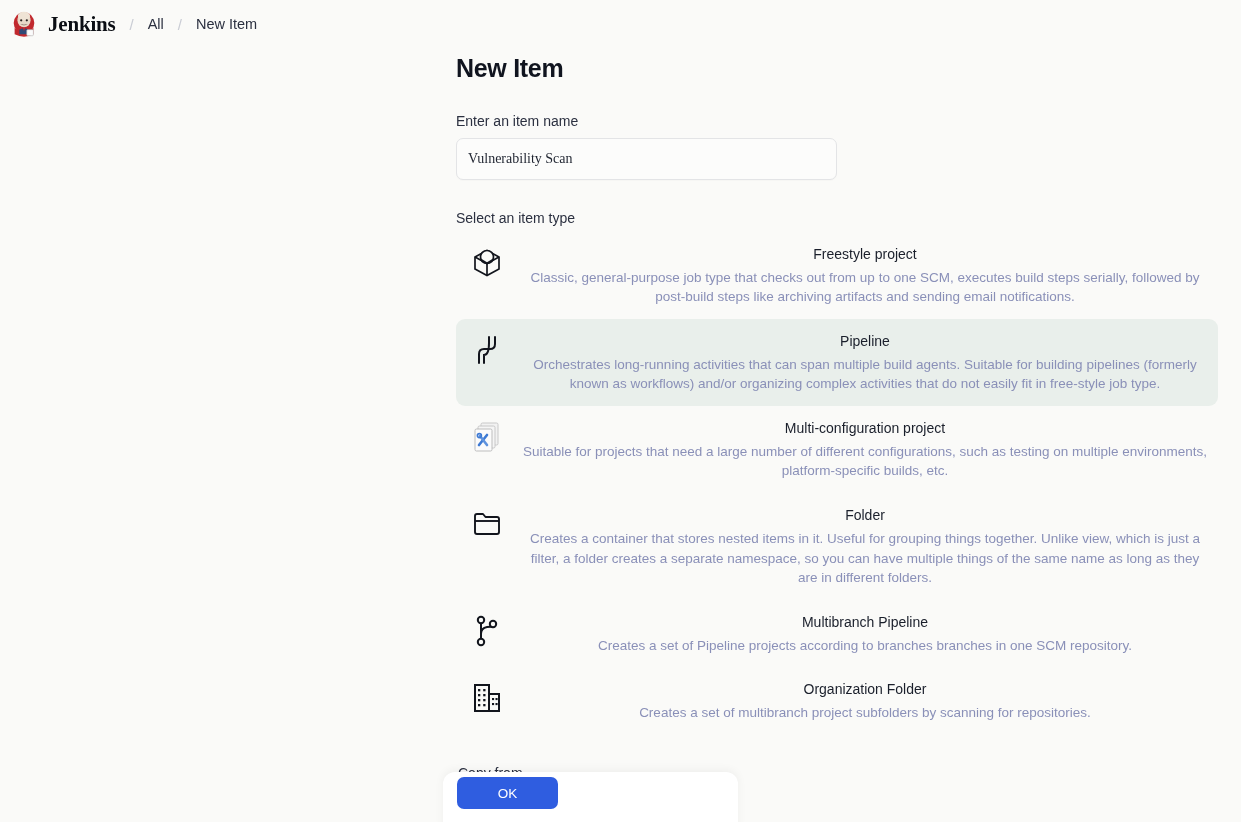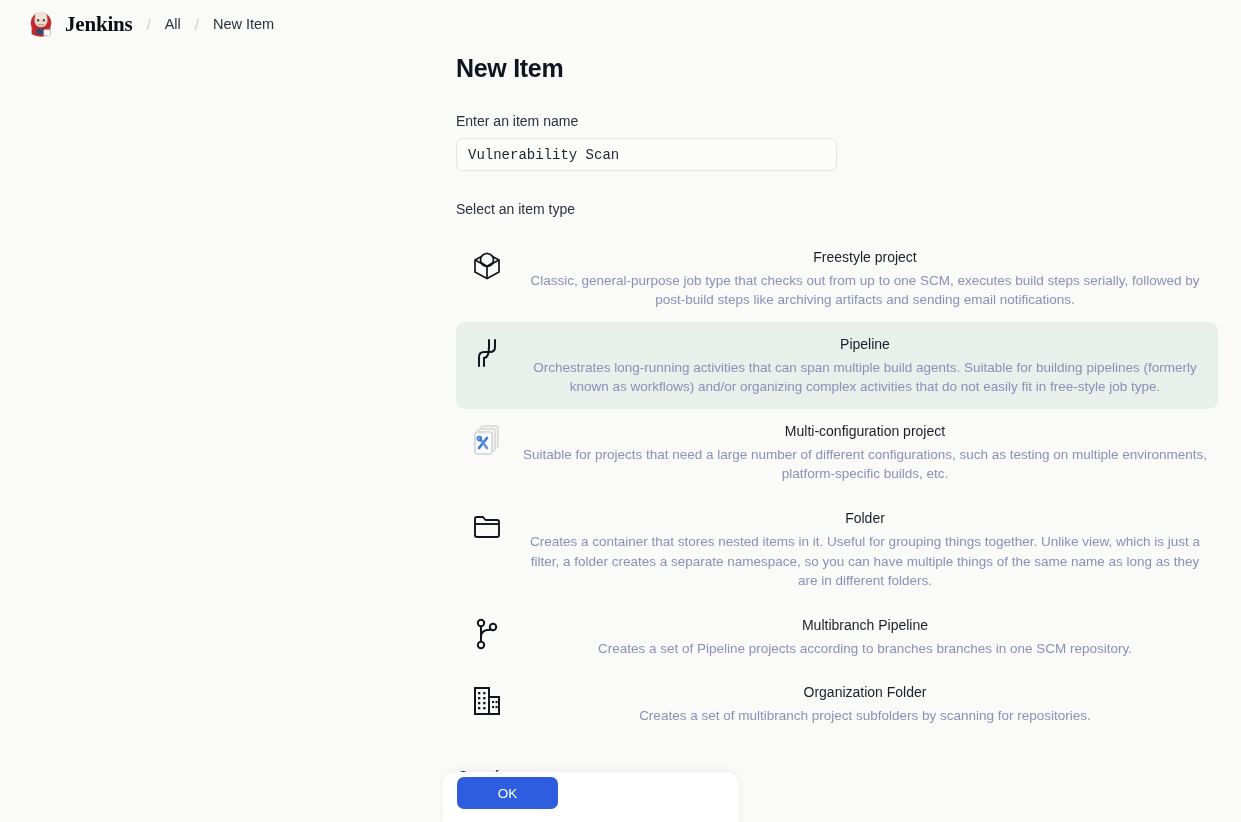--- a/index.html
+++ b/index.html
@@ -16,21 +16,21 @@
     color: #1f2430;
     position: relative;
   }
 
   
   .header {
     height: 48px;
     background: #fafaf8;
     display: flex;
     align-items: center;
-    padding: 0 0 0 25px;
+    padding: 0 0 0 8px;
     gap: 0;
     position: relative;
     z-index: 30;
   }
 
   .logo-wrap {
     width: 32px;
     height: 32px;
     display: flex;
     align-items: center;
@@ -88,37 +88,37 @@
 
   .field-label {
     font-size: 14px;
     color: #2b3040;
     margin-bottom: 9px;
   }
 
   .name-input {
     display: block;
     width: 381px;
-    height: 33px;
+    height: 42px;
     border: 1px solid #e3e4e6;
     border-radius: 7px;
     background: #fcfcfb;
     padding: 0 11px;
-    font-family: Liberation Mono, monospace;
+    font-family: Liberation Serif, serif;
     font-size: 14px;
     color: #1f2430;
     outline: none;
     box-shadow: 0 1px 1px rgba(0,0,0,0.02);
   }
 
   .section-label {
     font-size: 14px;
     color: #2b3040;
     margin-top: 30px;
-    margin-bottom: 18px;
+    margin-bottom: 6px;
   }
 
   
   .type-list { display: block; }
 
   .type-row {
     display: flex;
     align-items: flex-start;
     gap: 18px;
     padding: 12px 10px 12px 14px;

